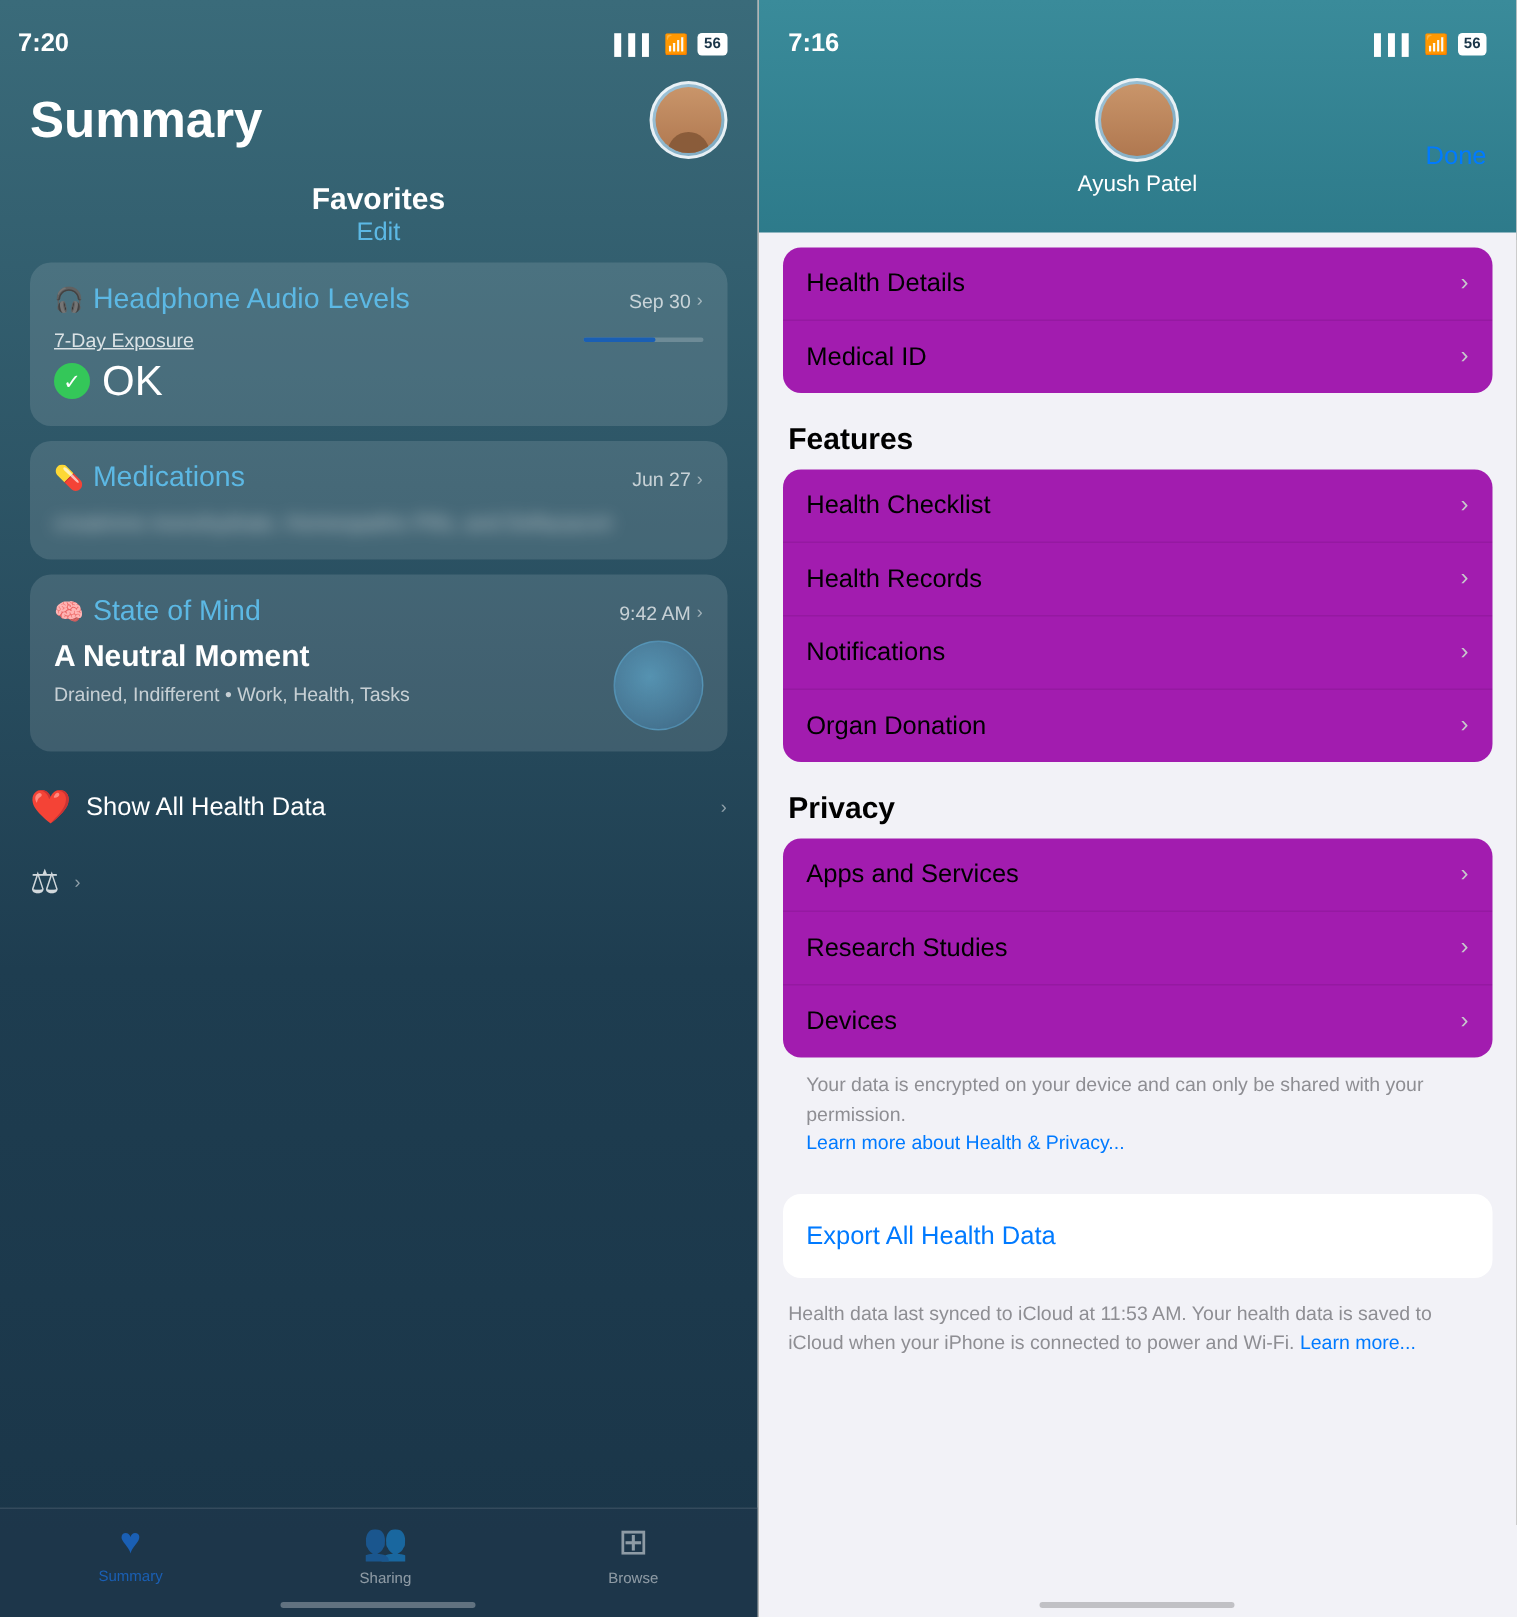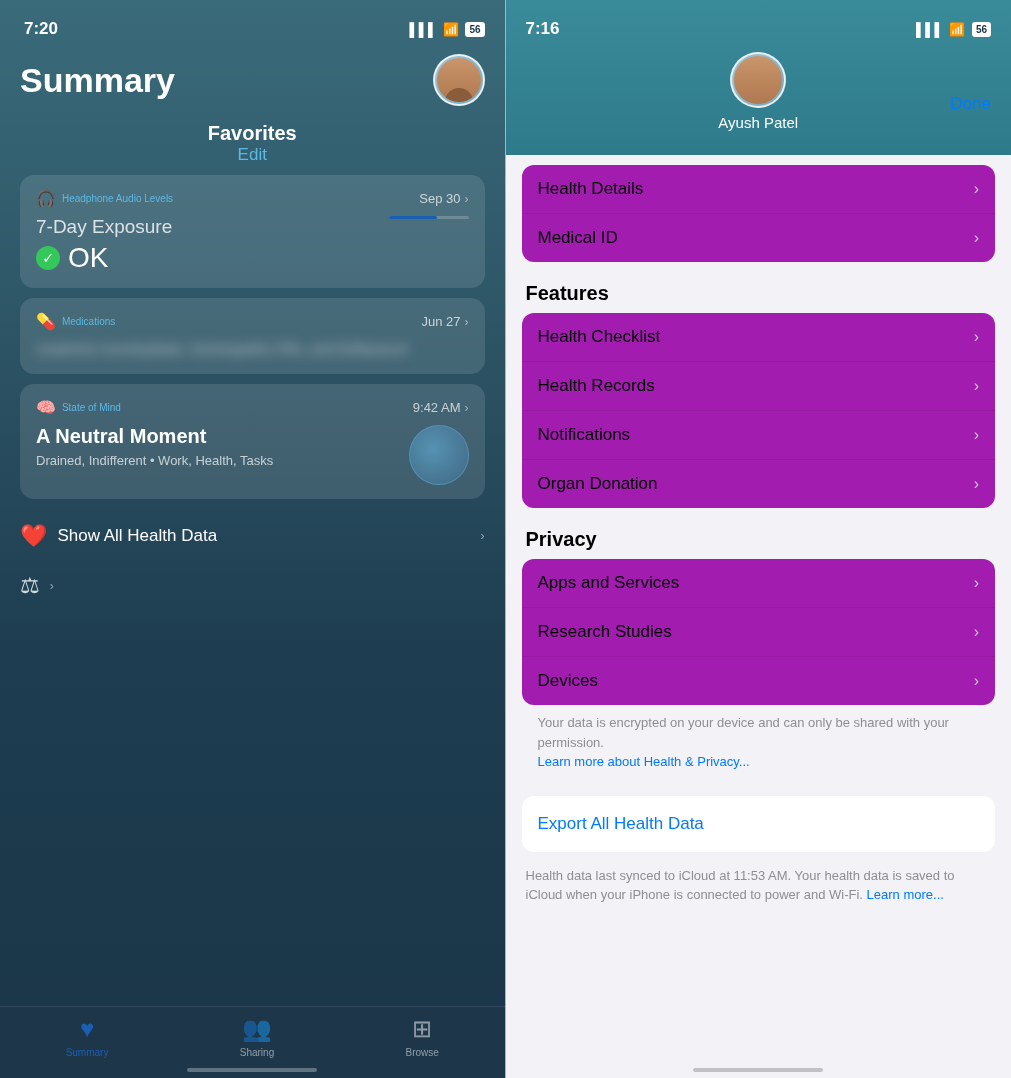--- a/index.html
+++ b/index.html
@@ -17,21 +17,21 @@
       height: 1078px;
       background: linear-gradient(180deg, #3a6b7a 0%, #2d5566 30%, #1e3d50 60%, #1a3548 100%);
       position: relative;
       overflow: hidden;
     }
 
     .status-bar-left {
       display: flex;
       justify-content: space-between;
       align-items: center;
-      padding: 14px 20px 0 24px;
+      padding: 14px 20px 0 12px;
       height: 44px;
     }
     .status-time {
       color: white;
       font-size: 17px;
       font-weight: 600;
     }
     .status-icons {
       display: flex;
       align-items: center;
@@ -136,42 +136,43 @@
     }
     .card-icon {
       font-size: 16px;
     }
     .headphone-icon { color: #5cb8e4; }
     .meds-icon { color: #5cb8e4; }
     .mind-icon { color: #5cb8e4; }
 
     .card-title {
       color: #5cb8e4;
-      font-size: 10px;
+      font-size: 19px;
       font-weight: 500;
     }
     .card-date {
       color: rgba(255,255,255,0.7);
       font-size: 13px;
       display: flex;
       align-items: center;
       gap: 4px;
     }
     .chevron-small {
       color: rgba(255,255,255,0.5);
       font-size: 12px;
     }
 
     .exposure-row {
       color: rgba(255,255,255,0.8);
-      font-size: 19px;
+      font-size: 13px;
       margin-bottom: 4px;
       display: flex;
       justify-content: space-between;
-      align-items: flex-start;
+      align-items: center;
+      text-decoration: underline;
     }
     .exposure-bar {
       width: 80px;
       height: 3px;
       background: rgba(255,255,255,0.2);
       border-radius: 2px;
       position: relative;
     }
     .exposure-fill {
       width: 60%;

